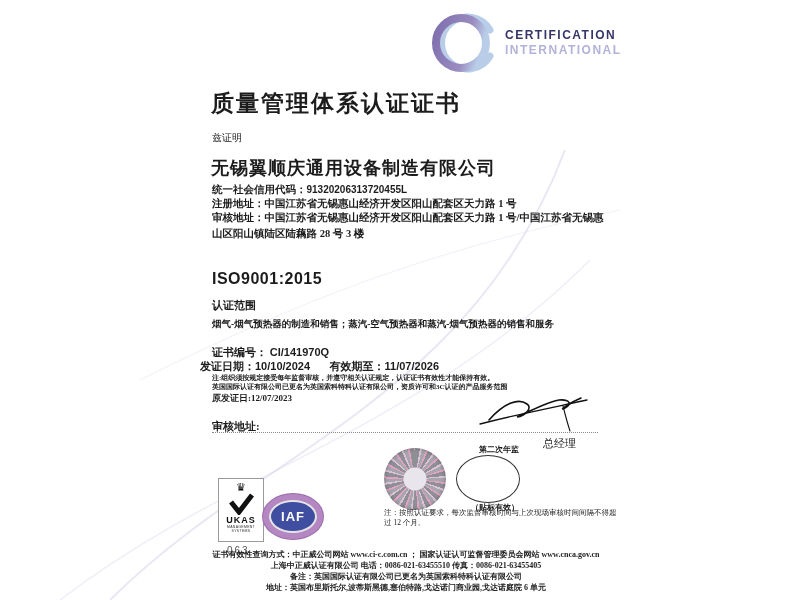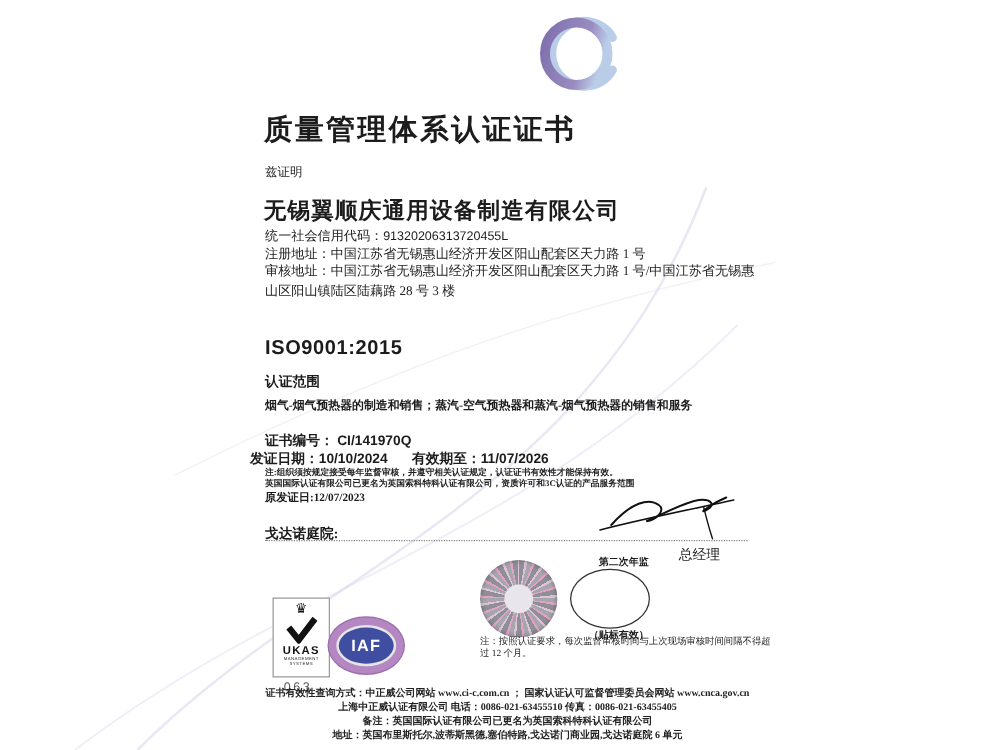--- a/index.html
+++ b/index.html
@@ -13,21 +13,21 @@
   .swoosh { position:absolute; left:0; top:0; width:800px; height:600px; pointer-events:none; }
 
   
   .brand-text { font-family:"Liberation Sans","DejaVu Sans",sans-serif; letter-spacing:1.5px; font-size:12px; font-weight:bold; line-height:15px; }
   .brand-line1 { color:#35356b; }
   .brand-line2 { color:#b3b2d9; }
 
   .title { font-size:23px; font-weight:bold; letter-spacing:2px; }
   .small-serif { font-size:10px; }
   .company { font-size:18px; font-weight:bold; letter-spacing:1px; }
-  .info-line { font-size:10.5px; font-weight:normal; line-height:16px; }
+  .info-line { font-size:10.5px; font-weight:bold; line-height:16px; }
   .info-line .val { font-family:"Liberation Sans","DejaVu Sans",sans-serif; font-size:10px; }
   .standard-intro { font-size:11px; font-weight:bold; }
   .standard { font-family:"Liberation Sans","DejaVu Sans",sans-serif; font-size:16px; font-weight:bold; letter-spacing:0.5px; }
   .scope-label { font-size:11px; font-weight:bold; }
   .scope-text { font-size:9.5px; font-weight:bold; }
   .certno-row { font-size:11px; font-weight:bold; }
   .certno-row .val { font-family:"Liberation Sans","DejaVu Sans",sans-serif; font-size:11px; }
   .tiny-note { font-size:7px; font-weight:bold; line-height:9px; color:#222; }
   .orig-date { font-size:9px; font-weight:bold; }
   .signer-label { font-size:11px; font-weight:bold; }
@@ -91,20 +91,24 @@
     <defs>
       <linearGradient id="ringGrad" x1="0" y1="0" x2="1" y2="0.3">
         <stop offset="0" stop-color="#7e6fae"></stop>
         <stop offset="0.7" stop-color="#9a8cc0"></stop>
         <stop offset="1" stop-color="#b9cde8"></stop>
       </linearGradient>
     </defs>
     <path d="M 62 22 A 26 26 0 1 0 62 48" fill="none" stroke="#b9cde8" stroke-width="7" stroke-linecap="round"></path>
     <circle cx="33" cy="35" r="25" fill="none" stroke="url(#ringGrad)" stroke-width="8"></circle>
   </svg>
+  <div class="abs brand-text" style="left:505px; top:28px;">
+    <div class="brand-line1">CERTIFICATION</div>
+    <div class="brand-line2">INTERNATIONAL</div>
+  </div>
 
   <div class="abs title" style="left:211px; top:88px;">质量管理体系认证证书</div>
 
   <div class="abs small-serif" style="left:212px; top:131px;">兹证明</div>
 
   <div class="abs company" style="left:211px; top:156px;">无锡翼顺庆通用设备制造有限公司</div>
 
   <div class="abs info-line" style="left:212px; top:182px;">
     <span>统一社会信用代码：</span><span class="val">91320206313720455L</span>
   </div>
@@ -139,21 +143,21 @@
   <div class="abs tiny-note" style="left:212px; top:383px; width:360px;">英国国际认证有限公司已更名为英国索科特科认证有限公司，资质许可和3C认证的产品服务范围</div>
 
   <div class="abs orig-date" style="left:212px; top:392px;">原发证日:12/07/2023</div>
 
   <svg class="abs" style="left:475px; top:390px;" width="120" height="42" viewBox="0 0 120 42">
     <path d="M 14 30 C 30 12, 44 8, 52 14 C 58 18, 50 26, 42 27 C 58 20, 72 12, 84 10 C 94 9, 98 14, 90 18 C 82 22, 96 12, 106 8" fill="none" stroke="#111" stroke-width="1.6" stroke-linecap="round"></path>
     <path d="M 5 34 C 35 26, 75 18, 112 10" fill="none" stroke="#111" stroke-width="1.3" stroke-linecap="round"></path>
     <path d="M 88 16 C 90 24, 92 32, 95 41" fill="none" stroke="#111" stroke-width="1.1" stroke-linecap="round"></path>
   </svg>
 
-  <div class="abs signer-label" style="left:212px; top:419px;">戈达诺庭院:</div>
+  <div class="abs signer-label" style="left:212px; top:419px;">审核地址:</div>
   <div class="abs signer-line" style="left:212px; top:432px; width:386px; height:1px;"></div>
   <div class="abs signer-title" style="left:543px; top:436px;">总经理</div>
 
   <div class="abs starburst" style="left:384px; top:448px;"></div>
 
   <div class="abs annual-circle" style="left:456px; top:455px;">
     <div>第二次年监</div>
     <div>（贴标有效）</div>
   </div>
 

